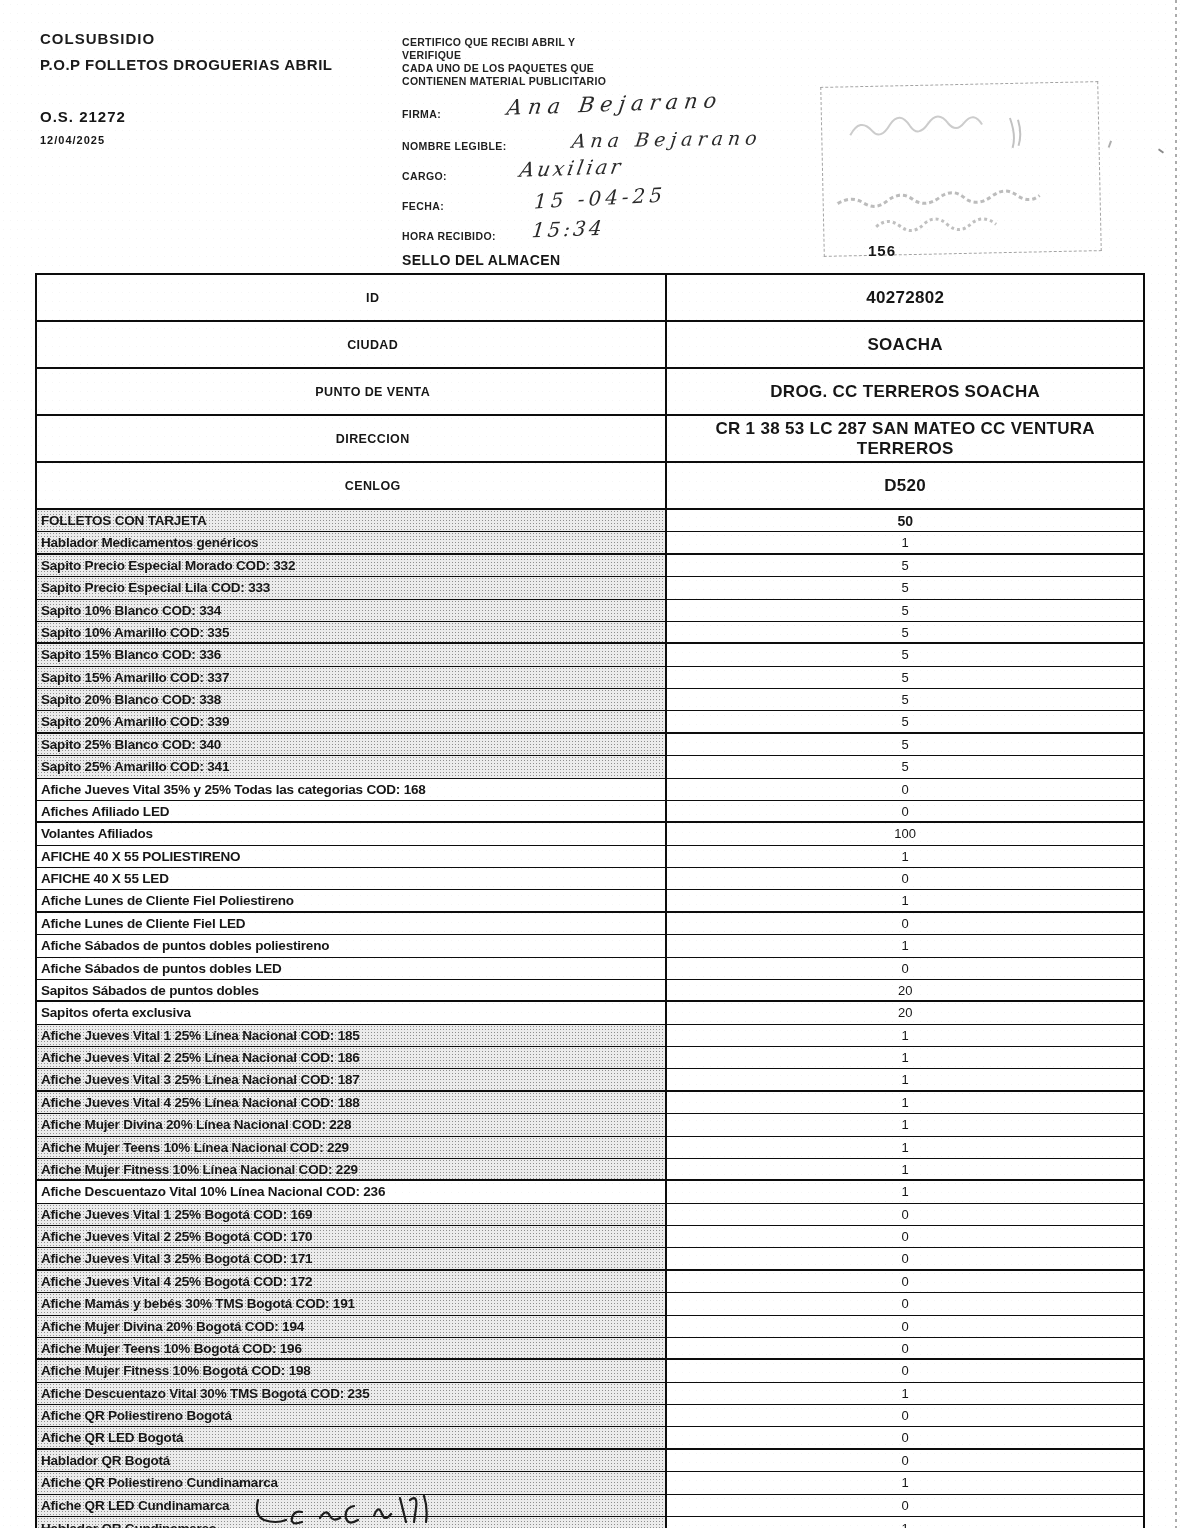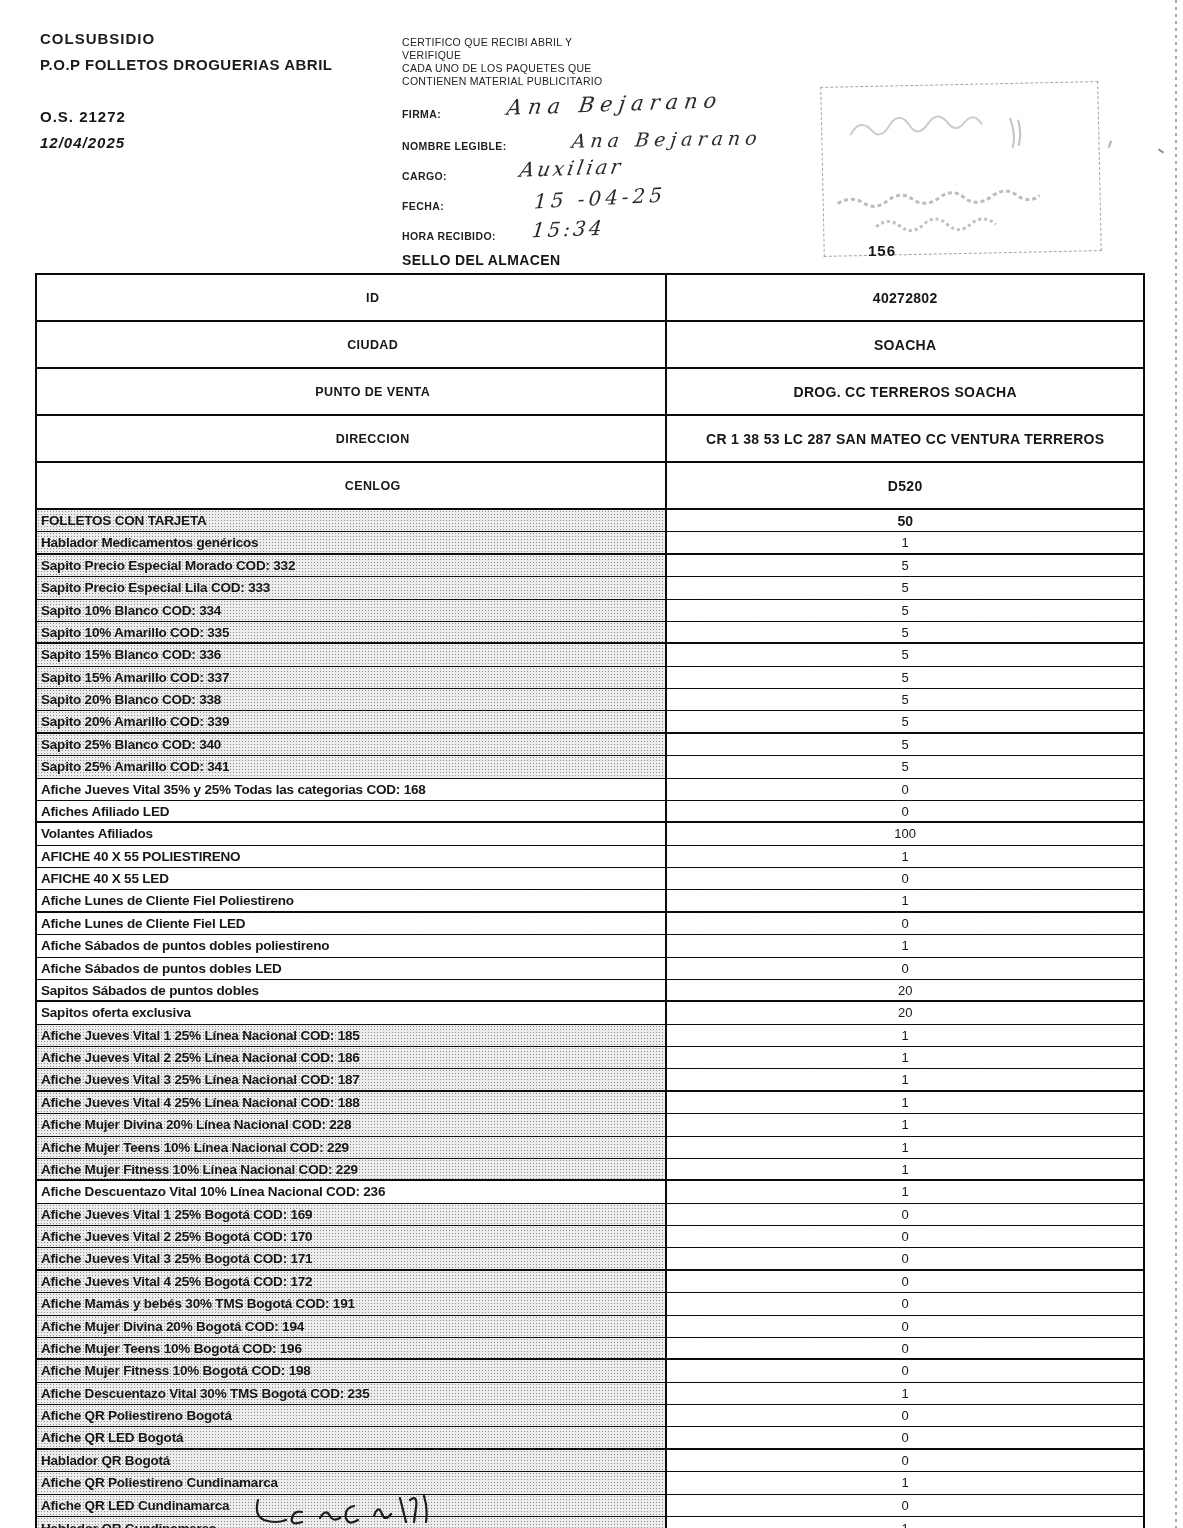--- a/index.html
+++ b/index.html
@@ -7,22 +7,22 @@
     position:relative;width:1183px;height:1528px;background:#ffffff;
     font-family:"Liberation Sans",sans-serif;color:#161616;overflow:hidden;
     background-image:radial-gradient(circle,rgba(0,0,0,0.035) 0.6px,transparent 0.7px);
     background-size:7px 9px;
   }
   
   .hdr-left{position:absolute;left:40px;top:30px;width:360px;}
   .company{font-size:15px;font-weight:bold;letter-spacing:1px;color:#1b1b1b;}
   .doc-title{font-size:15px;font-weight:bold;letter-spacing:0.5px;margin-top:9px;color:#1b1b1b;}
   .os-number{position:absolute;left:40px;top:108px;font-size:15px;font-weight:bold;letter-spacing:1px;}
-  .doc-date{position:absolute;left:40px;top:134px;font-size:15px;font-weight:bold;letter-spacing:1px;font-style:italic;}
-  .cert{position:absolute;left:402px;top:36px;width:330px;font-size:10.5px;font-weight:normal;line-height:13px;letter-spacing:0.3px;color:#222;}
+  .doc-date{position:absolute;left:40px;top:134px;font-size:11px;font-weight:bold;letter-spacing:1px;}
+  .cert{position:absolute;left:402px;top:36px;width:330px;font-size:10.5px;font-weight:bold;line-height:13px;letter-spacing:0.3px;color:#222;}
   .fields{position:absolute;left:402px;top:104px;width:420px;}
   .fieldrow{position:relative;height:30px;}
   .flabel{font-size:10.5px;font-weight:bold;letter-spacing:0.4px;color:#1e1e1e;}
   .hand{
     position:absolute;font-family:"DejaVu Serif",serif;font-style:italic;
     color:#2a2a2a;white-space:nowrap;
   }
   .hand.firma{left:105px;top:-12px;font-size:21px;letter-spacing:6px;transform:rotate(-2deg) skewX(-10deg);}
   .hand.nombre{left:170px;top:-8px;font-size:19px;letter-spacing:5px;transform:rotate(-1deg) skewX(-8deg);}
   .hand.cargo{left:118px;top:-10px;font-size:20px;letter-spacing:3px;transform:rotate(-2deg) skewX(-12deg);}
@@ -38,21 +38,21 @@
   .stamp-number{position:absolute;left:868px;top:242px;font-size:15px;font-weight:bold;letter-spacing:1px;}
   
   .table{
     position:absolute;left:35px;top:273px;width:1110px;
     border:2.5px solid #0c0c0c;box-sizing:border-box;
   }
   .inforow{display:flex;height:45px;border-bottom:2px solid #0c0c0c;}
   .inforow .c1{width:57%;display:flex;align-items:center;justify-content:center;
     font-size:12.5px;font-weight:bold;letter-spacing:0.4px;border-right:2px solid #0c0c0c;box-sizing:border-box;padding-left:43px;}
   .inforow .c2{width:43%;display:flex;align-items:center;justify-content:center;
-    font-size:14px;font-weight:bold;letter-spacing:0.3px;text-align:center;}
+    font-size:17px;font-weight:bold;letter-spacing:0.3px;text-align:center;}
   .irow{display:flex;height:22.39px;border-bottom:1.8px solid #0d0d0d;box-sizing:border-box;}
   .irow:nth-child(4n+2){border-bottom-width:2.4px;}
   .irow:last-child{border-bottom:none;}
   .irow .c1{width:57%;display:flex;align-items:center;padding-left:4px;
     font-size:13.5px;font-weight:bold;letter-spacing:-0.2px;white-space:nowrap;overflow:hidden;
     border-right:2px solid #0d0d0d;box-sizing:border-box;}
   .irow .c2{width:43%;display:flex;align-items:center;justify-content:center;font-size:13px;}
   .irow:first-child .c2{font-weight:bold;font-size:14px;}
   .irow.shaded .c1{
     background-color:#ececec;

